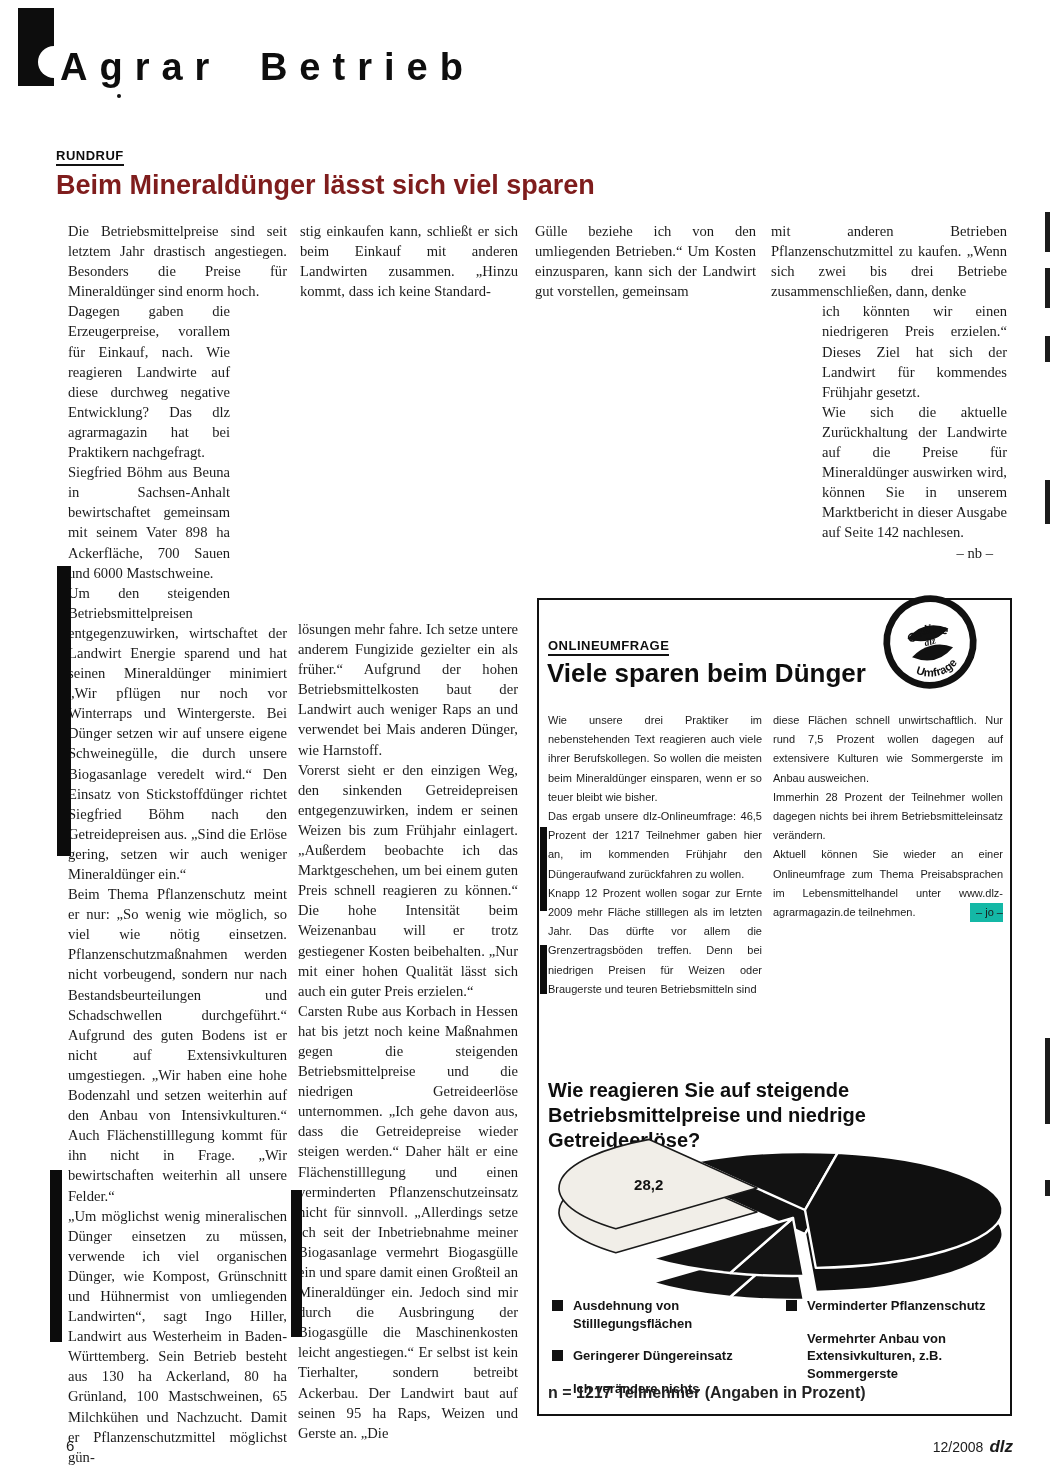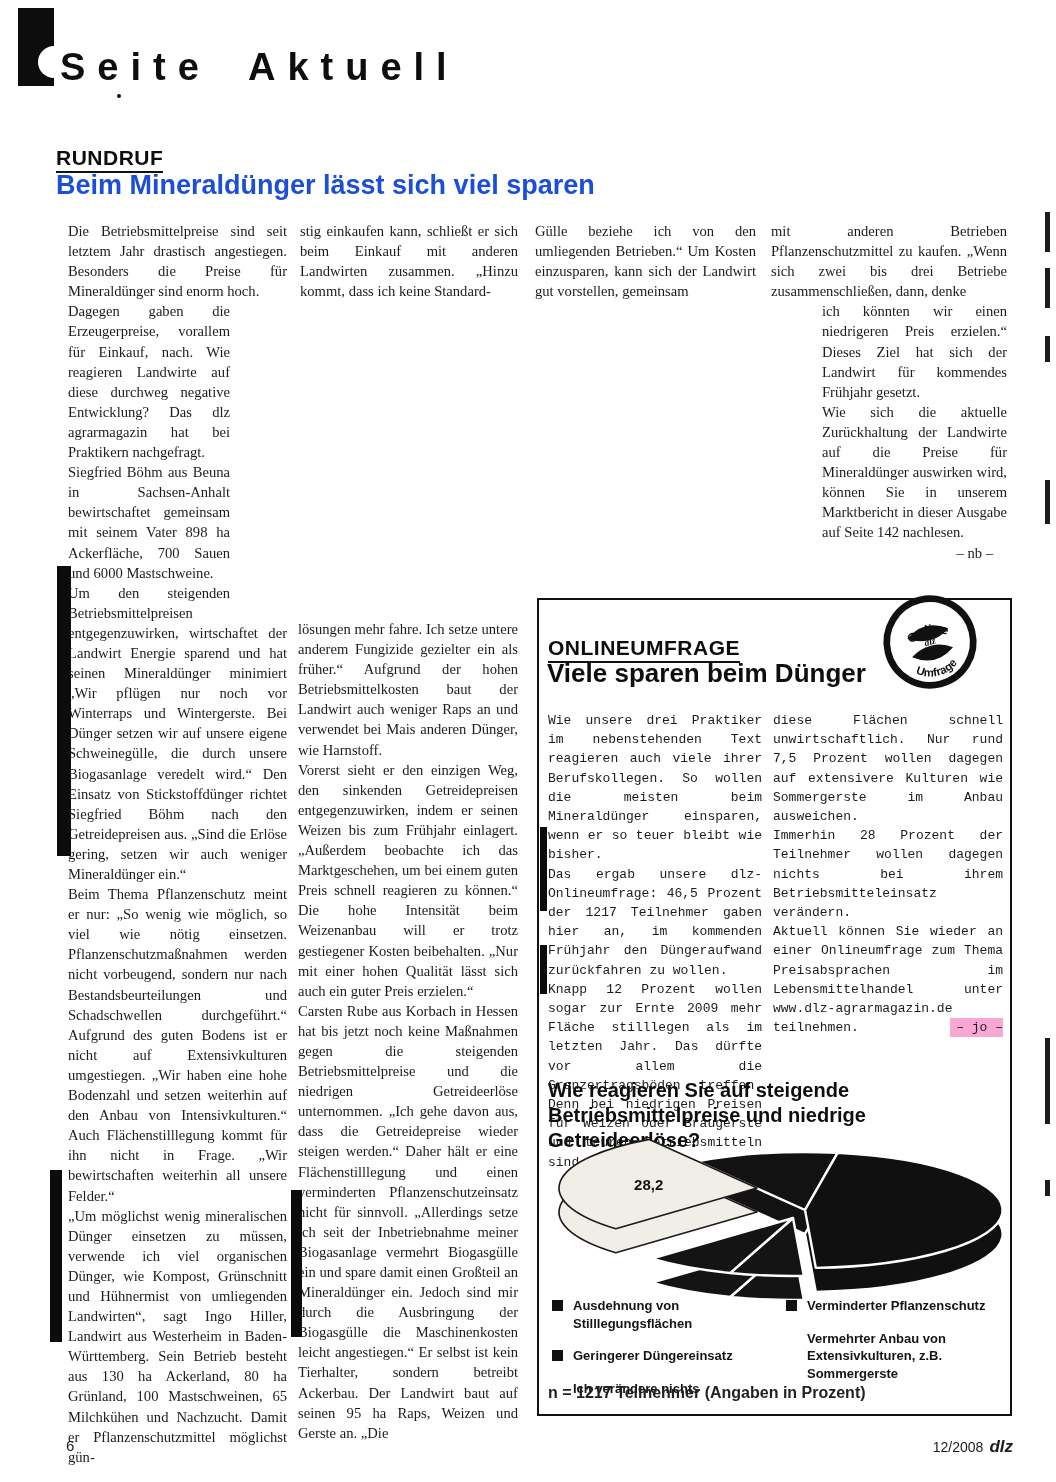--- a/index.html
+++ b/index.html
@@ -7,46 +7,46 @@
         font-family:"Liberation Serif","DejaVu Serif",serif;color:#1b1b1b;}
   .abs{position:absolute;}
 
   
   .logo-block{left:18px;top:8px;width:36px;height:78px;background:#0d0d0d;}
   .logo-notch{left:38px;top:46px;width:32px;height:32px;border-radius:50%;background:#ffffff;}
   .brand-title{left:60px;top:46px;font-family:"Liberation Sans","DejaVu Sans",sans-serif;
                font-weight:bold;font-size:38px;letter-spacing:12px;word-spacing:16px;color:#0e0e0e;white-space:nowrap;}
   .title-dot{left:117px;top:94px;width:4px;height:4px;background:#111;border-radius:50%;}
 
-  .kicker{font-family:"Liberation Sans","DejaVu Sans",sans-serif;font-weight:bold;font-size:21px;
+  .kicker{font-family:"Liberation Sans","DejaVu Sans",sans-serif;font-weight:bold;font-size:13px;
           letter-spacing:.5px;color:#0e0e0e;border-bottom:2.5px solid #111;padding-bottom:1px;display:inline-block;}
   .article-kicker{left:56px;top:146px;}
   .headline{left:56px;top:170px;font-family:"Liberation Sans","DejaVu Sans",sans-serif;
-            font-weight:bold;font-size:27px;color:#1d4ed8;white-space:nowrap;}
+            font-weight:bold;font-size:27px;color:#7f1d1d;white-space:nowrap;}
 
   
   .bodycol{font-size:14.6px;line-height:20.1px;text-align:justify;}
   .bodycol p{margin:0;}
   .spacer-right{float:right;width:57px;height:315px;}
   .spacer-left{float:left;width:51px;height:302px;}
   .sign-line{text-align:right;padding-right:14px;}
 
   
   .bar{background:#0c0c0c;}
 
   
   .survey-box{left:537px;top:598px;width:471px;height:814px;border:2px solid #111;background:#fff;}
   .survey-kicker{left:548px;top:636px;}
   .survey-headline{left:547px;top:658px;font-family:"Liberation Sans","DejaVu Sans",sans-serif;
                    font-weight:bold;font-size:26px;color:#0e0e0e;white-space:nowrap;}
   .stamp{left:882px;top:594px;width:96px;height:96px;transform:rotate(-14deg);}
-  .boxcol{font-family:Liberation Mono, monospace;font-size:13px;line-height:19.2px;text-align:justify;}
+  .boxcol{font-family:Liberation Sans, sans-serif;font-size:11px;line-height:19.2px;text-align:justify;}
   .boxcol p{margin:0;}
   .rel{position:relative;}
-  .sign-abs{position:absolute;right:0;bottom:0;background:#f9a8d4;padding-left:6px;}
+  .sign-abs{position:absolute;right:0;bottom:0;background:#14b8a6;padding-left:6px;}
 
   .chart-title{left:548px;top:1078px;width:430px;font-family:"Liberation Sans","DejaVu Sans",sans-serif;
                font-weight:bold;font-size:20px;line-height:25px;color:#0e0e0e;}
   .pie-label{font-family:"Liberation Sans","DejaVu Sans",sans-serif;font-weight:bold;font-size:15px;fill:#111;}
 
   .legend{font-family:"Liberation Sans","DejaVu Sans",sans-serif;font-weight:bold;font-size:13px;color:#141414;}
   .legend-row{display:flex;align-items:flex-start;margin-bottom:15px;line-height:17.5px;}
   .legend-marker{width:11px;height:11px;background:#111;margin:3px 10px 0 0;flex:0 0 auto;}
   .legend-marker.hidden{visibility:hidden;}
   .chart-note{left:548px;top:1384px;font-family:"Liberation Sans","DejaVu Sans",sans-serif;
@@ -61,21 +61,21 @@
   
   .tick{left:1045px;width:5px;background:#1c1c1c;}
 </style>
 </head>
 <body>
 
 <div class="page">
 
   <div class="abs logo-block"></div>
   <div class="abs logo-notch"></div>
-  <div class="abs brand-title">Seite Aktuell</div>
+  <div class="abs brand-title">Agrar Betrieb</div>
   <div class="abs title-dot"></div>
 
   <div class="abs article-kicker">
     <span class="kicker">RUNDRUF</span>
   </div>
   <div class="abs headline">Beim Mineraldünger lässt sich viel sparen</div>
 
   <div class="abs bodycol" style="left:68px;top:221px;width:219px;">
     <p>Die Betriebsmittelpreise sind seit letztem Jahr drastisch angestiegen. Besonders die Preise für Mineraldünger sind enorm hoch.</p>
     <div>

